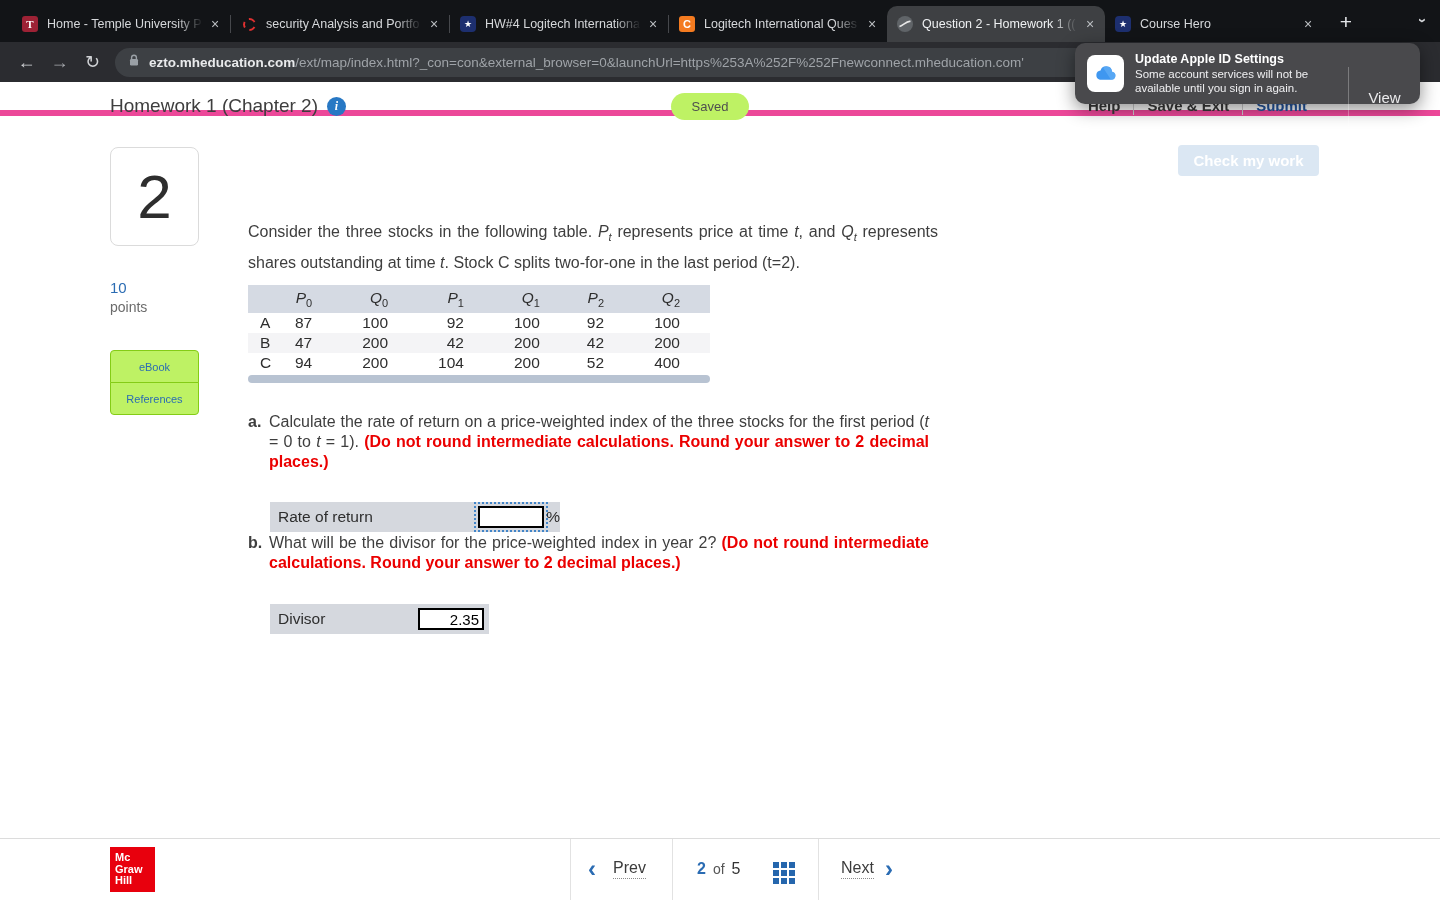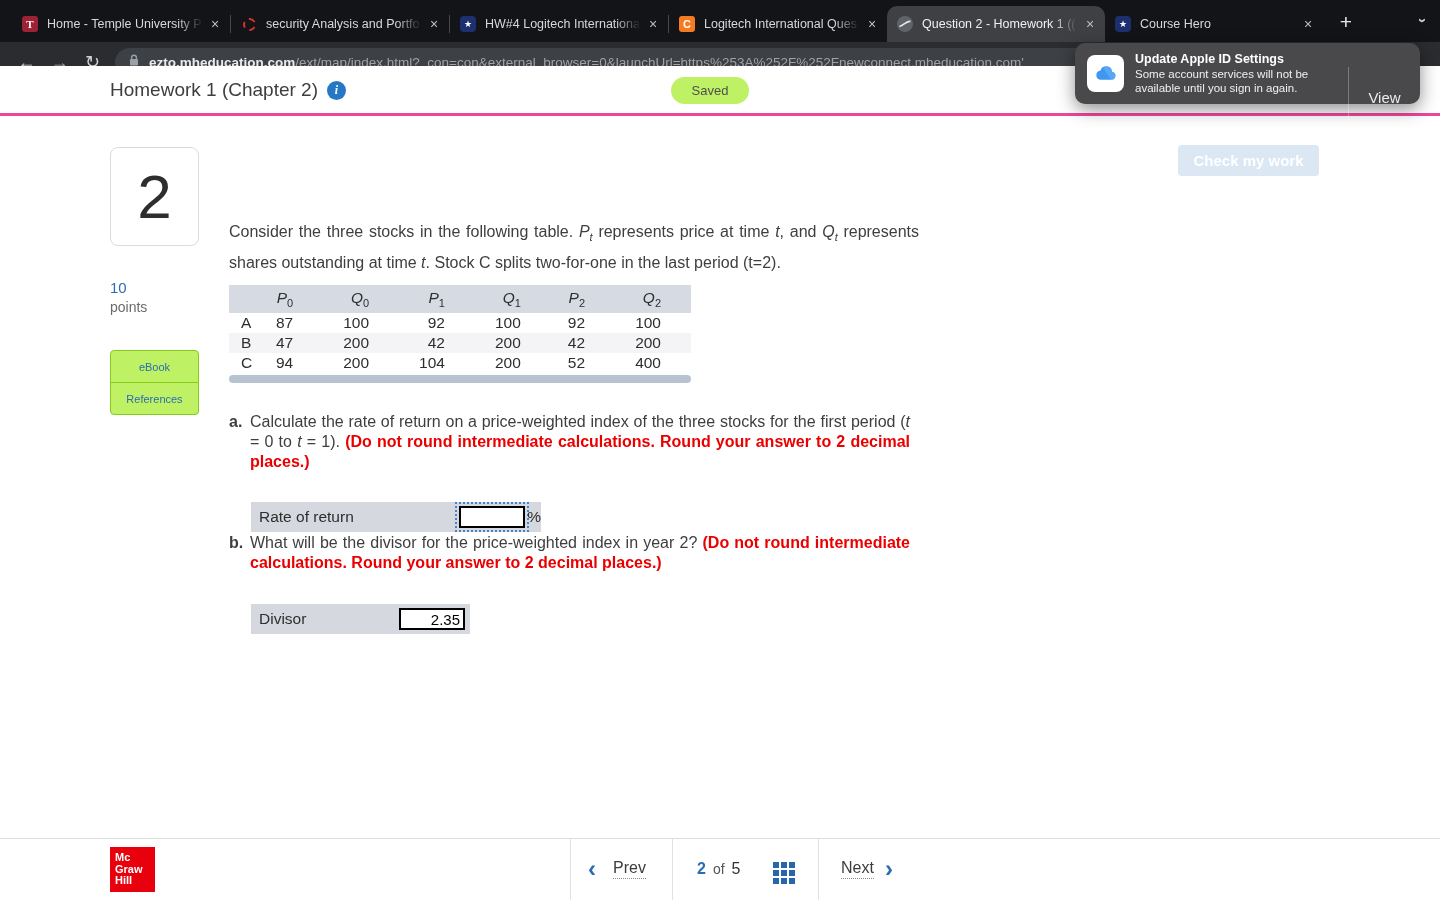--- a/index.html
+++ b/index.html
@@ -40,22 +40,22 @@
     border-radius:10px; box-shadow:0 5px 18px rgba(0,0,0,.45); display:flex; align-items:center; z-index:60; }
   .notif-icon { width:37px; height:37px; background:#fff; border-radius:8px; margin-left:12px; flex:none;
     display:flex; align-items:center; justify-content:center; }
   .notif-texts { margin-left:11px; flex:1; }
   .notif-title { color:#fff; font-size:12.5px; font-weight:bold; }
   .notif-body { color:#f0f0f2; font-size:11.5px; line-height:13.5px; margin-top:2px; }
   .notif-action { width:72px; height:61px; border-left:1px solid rgba(255,255,255,.28);
     display:flex; align-items:center; justify-content:center; color:#ebebed; font-size:15px; flex:none;margin-top:48px; }
 
   
-  .page-header { position:absolute; top:66px; left:0; width:1440px; height:50px; background:#fff;
-    border-bottom:3px solid #ec4899; }
+  .page-header { position:absolute; top:82px; left:0; width:1440px; height:34px; background:#fff;
+    border-bottom:6px solid #ec4899; }
   .hw-title-wrap { position:absolute; left:110px; top:13px; display:flex; align-items:center; }
   .hw-title { font-size:19px; color:#3e3e3e; font-weight:normal; }
   .info-icon { width:19px; height:19px; background:#2778c4; border-radius:50%; color:#fff;
     font:bold italic 12px/19px "Liberation Serif","DejaVu Serif",serif; text-align:center; margin-left:9px; }
   .saved-pill { position:absolute; left:671px; top:11px; width:78px; height:27px; background:#bef264;
     border-radius:14px; color:#4f4f4f; font-size:13px; display:flex; align-items:center; justify-content:center; }
   .header-actions { position:absolute; right:120px; top:14px; display:flex; align-items:center; }
   .hdr-link { font-size:15px; font-weight:bold; color:#3a3a3a; padding:0 13px; }
   .hdr-link.submit { color:#2456a0; }
   .hdr-sep { width:1px; height:19px; background:#cfcfcf; }
@@ -67,21 +67,21 @@
     border-radius:8px; display:flex; align-items:center; justify-content:center; font-size:62px; color:#2e2e2e; background:#fff; }
   .points-wrap { position:absolute; left:110px; top:279px; }
   .points-val { color:#2b6cb3; font-size:15px; }
   .points-lbl { color:#6b6b6b; font-size:14px; margin-top:3px; }
   .res-box { position:absolute; left:110px; top:350px; width:89px; }
   .res-item { height:33px; border:1px solid #84cc16; color:#2b6cb3; font-size:11px;
     display:flex; align-items:center; justify-content:center; background:#bef264; }
   .res-item:first-child { border-radius:4px 4px 0 0; }
   .res-item:last-child { border-radius:0 0 4px 4px; margin-top:-1px; }
 
-  .main { position:absolute; left:229px; top:219px; width:690px; height:440px; }
+  .main { position:absolute; left:248px; top:219px; width:690px; height:440px; }
   .intro { position:absolute; top:0; left:0; width:690px; font-size:16px; line-height:25px;
     color:#3e3e3e; text-align:justify; }
   .intro i, .ptext i { font-style:italic; }
   sub { font-size:11px; }
 
   .stock-table { position:absolute; top:66px; left:0; width:462px; border-collapse:collapse;
     font-size:15.5px; color:#2e2e2e; }
   .stock-table th { background:#d5dae3; height:28px; font-weight:normal; text-align:right; padding-right:30px; }
   .stock-table th i { font-style:italic; }
   .stock-table td { height:20px; text-align:right; padding-right:30px; }

